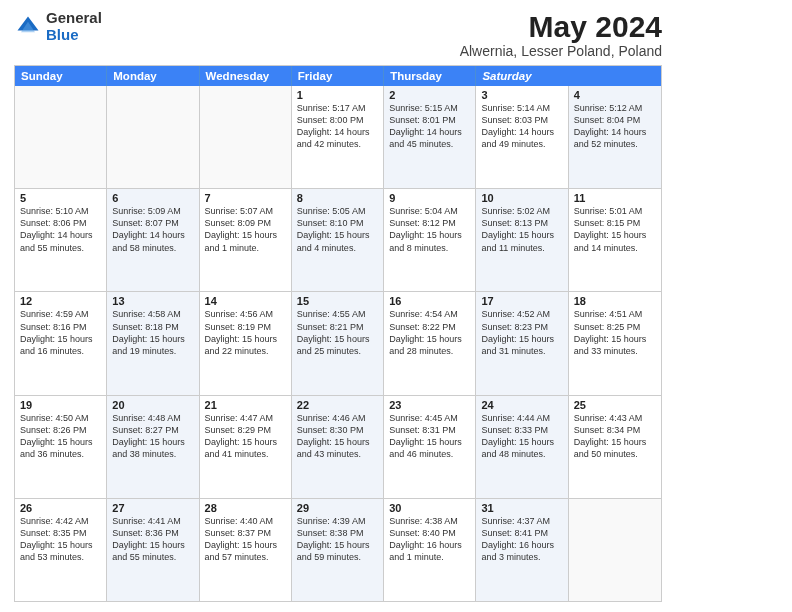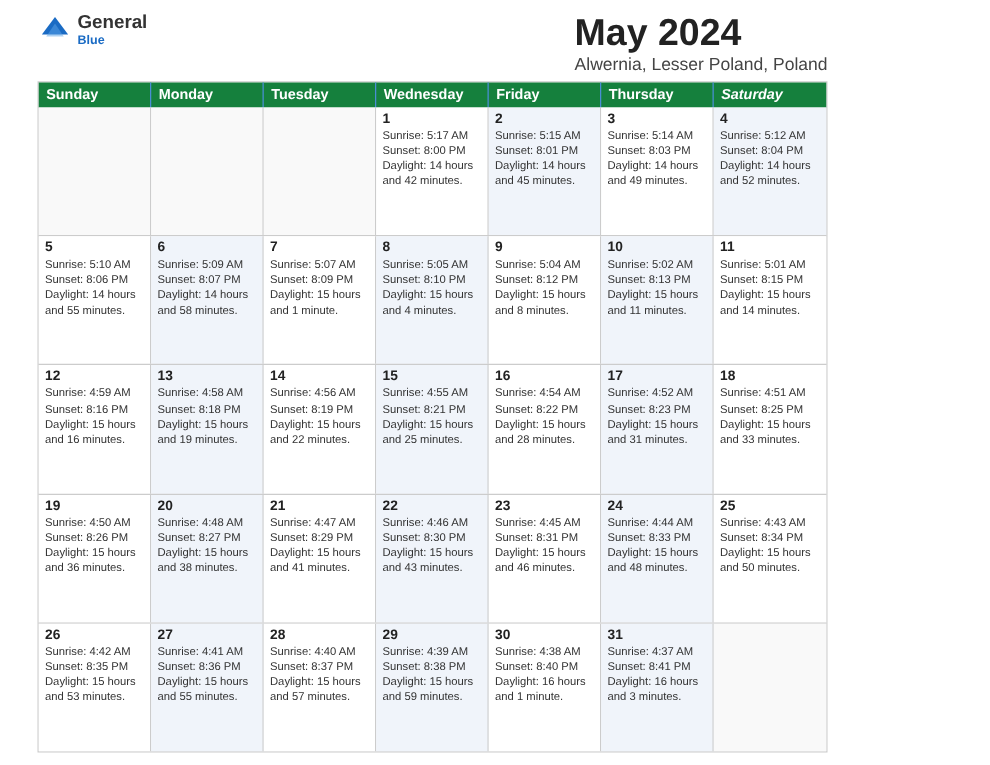--- a/index.html
+++ b/index.html
@@ -6,21 +6,21 @@
     body {
       font-family: Arial, sans-serif;
       background: #fff;
       width: 792px;
       height: 612px;
       overflow: hidden;
     }
     .page {
       width: 676px;
       height: 612px;
-      padding: 10px 14px 10px 30px;
+      padding: 10px 14px 10px 14px;
       display: flex;
       flex-direction: column;
     }
     .header {
       display: flex;
       justify-content: space-between;
       align-items: flex-start;
       margin-bottom: 6px;
     }
     .logo {
@@ -32,51 +32,51 @@
       display: flex;
       flex-direction: column;
       line-height: 1.1;
     }
     .logo-general {
       font-size: 15px;
       font-weight: bold;
       color: #333;
     }
     .logo-blue {
-      font-size: 10px;
+      font-size: 15px;
       font-weight: bold;
       color: #1a6bc4;
     }
     .logo-icon {
       width: 28px;
       height: 28px;
     }
     .title-block {
-      text-align: left;
+      text-align: right;
     }
     .main-title {
       font-size: 30px;
       font-weight: bold;
       color: #222;
       line-height: 1.1;
     }
     .subtitle {
       font-size: 14px;
       color: #444;
     }
     .calendar {
       flex: 1;
       display: flex;
       flex-direction: column;
       border: 1px solid #ccc;
     }
     .cal-header {
       display: grid;
       grid-template-columns: repeat(7, 1fr);
-      background: #15803d;
+      background: #3b82f6;
     }
     .cal-header-cell {
       color: #fff;
       font-size: 11.5px;
       font-weight: bold;
       padding: 4px 6px;
       text-align: left;
       border-right: 1px solid #4a8dd5;
     }
     .cal-header-cell:last-child { border-right: none; font-style: italic; }
@@ -134,21 +134,20 @@
     <div class="title-block">
       <div class="main-title">May 2024</div>
       <div class="subtitle">Alwernia, Lesser Poland, Poland</div>
     </div>
   </div>
 
   <div class="calendar">
     <div class="cal-header" id="cal-header-row">
         <div class="cal-header-cell">Sunday</div>
         <div class="cal-header-cell">Monday</div>
-        <div class="cal-header-cell">Tuesday</div>
         <div class="cal-header-cell">Wednesday</div>
         <div class="cal-header-cell">Friday</div>
         <div class="cal-header-cell">Thursday</div>
         <div class="cal-header-cell">Saturday</div>
       </div>
     <div class="cal-body" id="cal-body">
         <div class="cal-row">
           <div class="cal-cell empty"></div>
           <div class="cal-cell empty"></div>
           <div class="cal-cell empty"></div>

